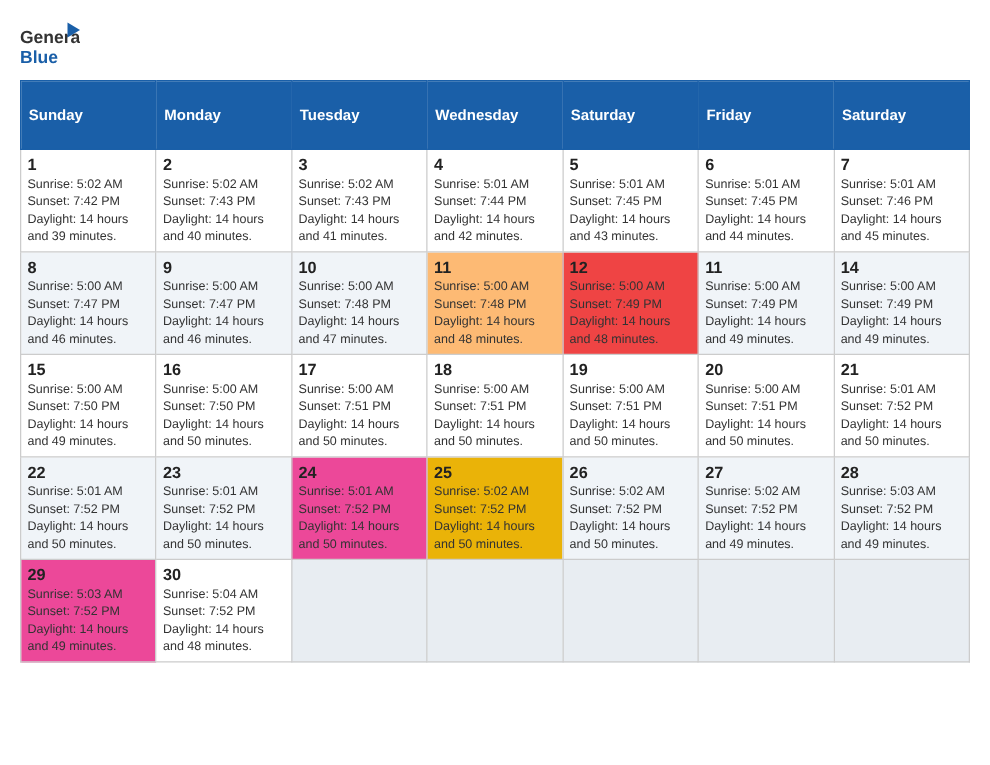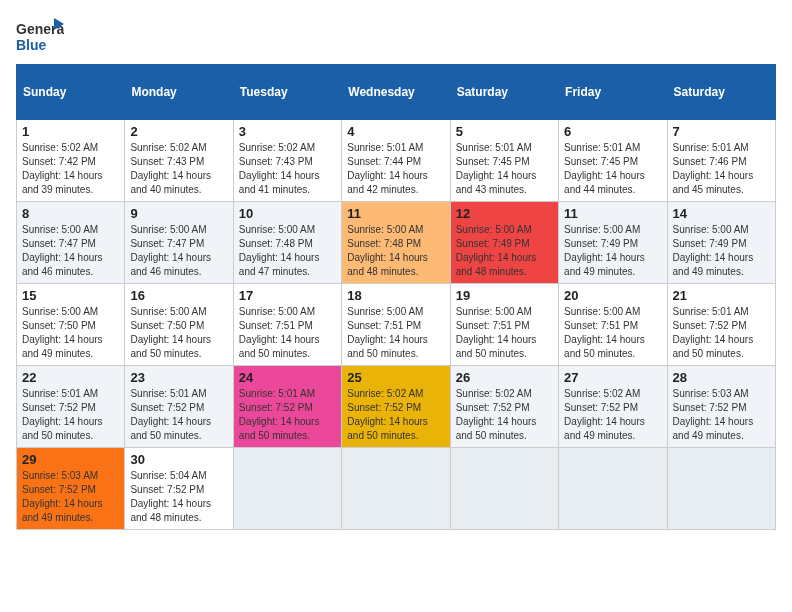--- a/index.html
+++ b/index.html
@@ -226,21 +226,21 @@
         <td style="background-color: rgb(240, 244, 248);">
           <span class="day-number">27</span>
           <div class="day-info">Sunrise: 5:02 AM<br>Sunset: 7:52 PM<br>Daylight: 14 hours and 49 minutes.</div>
         </td>
         <td style="background-color: rgb(240, 244, 248);">
           <span class="day-number">28</span>
           <div class="day-info">Sunrise: 5:03 AM<br>Sunset: 7:52 PM<br>Daylight: 14 hours and 49 minutes.</div>
         </td>
       </tr>
       <tr class="last-row">
-        <td style="background-color: #f97316;">
+        <td style="background-color: #ec4899;">
           <span class="day-number">29</span>
           <div class="day-info">Sunrise: 5:03 AM<br>Sunset: 7:52 PM<br>Daylight: 14 hours and 49 minutes.</div>
         </td>
         <td style="background-color: rgb(255, 255, 255);">
           <span class="day-number">30</span>
           <div class="day-info">Sunrise: 5:04 AM<br>Sunset: 7:52 PM<br>Daylight: 14 hours and 48 minutes.</div>
         </td>
         <td class="empty-cell" style="background-color: rgb(232, 237, 242);"></td>
         <td class="empty-cell" style="background-color: rgb(232, 237, 242);"></td>
         <td class="empty-cell" style="background-color: rgb(232, 237, 242);"></td>

